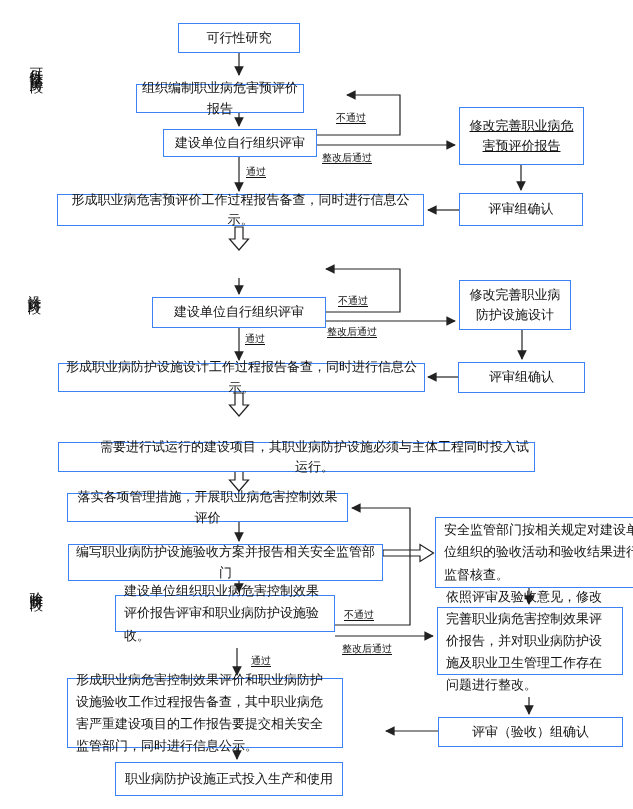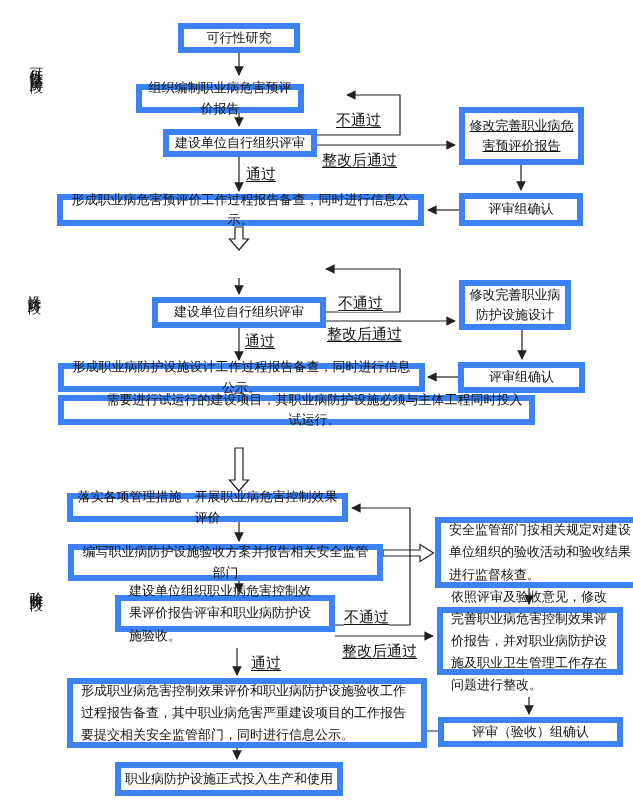--- a/index.html
+++ b/index.html
@@ -8,39 +8,39 @@
     width:633px;height:809px;
     background:#ffffff;
     font-family:"DejaVu Sans","Liberation Sans",sans-serif;
     color:#111111;
     overflow:hidden;
   }
   svg.edges{position:absolute;left:0;top:0;width:633px;height:809px;}
   .node{
     position:absolute;
     box-sizing:border-box;
-    border:6px solid #3b82f6;
+    border:1px solid #3b82f6;
     background:#ffffff;
     display:flex;
     align-items:center;
     justify-content:center;
     text-align:center;
     font-size:13px;
     line-height:1.55;
     padding:1px 4px;
   }
   .node.multiline{
     justify-content:flex-start;
     text-align:left;
     padding:2px 8px;
     line-height:1.7;
   }
   .elabel{
     position:absolute;
-    font-size:15px;
+    font-size:10px;
     text-decoration:underline;
     text-underline-offset:2px;
     white-space:nowrap;
     color:#111111;
     background:#ffffff;
     line-height:1.1;
   }
   .vlabel{
     position:absolute;
     writing-mode:vertical-rl;
@@ -99,28 +99,28 @@
 
   <div class="node" style="left:178px;top:23px;width:122px;height:30px;">可行性研究</div>
   <div class="node" style="left:136px;top:84px;width:168px;height:29px;text-align:center;">组织编制职业病危害预评价报告</div>
   <div class="node" style="left:163px;top:129px;width:154px;height:28px;">建设单位自行组织评审</div>
   <div class="node" style="left:57px;top:194px;width:367px;height:32px;">形成职业病危害预评价工作过程报告备查，同时进行信息公示。</div>
   <div class="node" style="left:459px;top:107px;width:125px;height:58px;text-decoration:underline;">修改完善职业病危害预评价报告</div>
   <div class="node" style="left:459px;top:193px;width:124px;height:33px;">评审组确认</div>
 
   <div class="node" style="left:152px;top:297px;width:174px;height:31px;">建设单位自行组织评审</div>
   <div class="node" style="left:58px;top:363px;width:367px;height:29px;">形成职业病防护设施设计工作过程报告备查，同时进行信息公示。</div>
-  <div class="node" style="left:58px;top:395px;width:477px;height:30px;padding-left:40px;">需要进行试运行的建设项目，其职业病防护设施必须与主体工程同时投入试运行。</div>
+  <div class="node" style="left:58px;top:442px;width:477px;height:30px;padding-left:40px;">需要进行试运行的建设项目，其职业病防护设施必须与主体工程同时投入试运行。</div>
   <div class="node" style="left:459px;top:280px;width:112px;height:50px;">修改完善职业病防护设施设计</div>
   <div class="node" style="left:458px;top:362px;width:127px;height:31px;">评审组确认</div>
 
   <div class="node" style="left:67px;top:493px;width:281px;height:29px;">落实各项管理措施，开展职业病危害控制效果评价</div>
   <div class="node" style="left:68px;top:544px;width:315px;height:37px;">编写职业病防护设施验收方案并报告相关安全监管部门</div>
   <div class="node multiline" style="left:115px;top:595px;width:220px;height:37px;">建设单位组织职业病危害控制效果评价报告评审和职业病防护设施验收。</div>
-  <div class="node multiline" style="left:67px;top:678px;width:360px;height:70px;">形成职业病危害控制效果评价和职业病防护设施验收工作过程报告备查，其中职业病危害严重建设项目的工作报告要提交相关安全监管部门，同时进行信息公示。</div>
+  <div class="node multiline" style="left:67px;top:678px;width:276px;height:70px;">形成职业病危害控制效果评价和职业病防护设施验收工作过程报告备查，其中职业病危害严重建设项目的工作报告要提交相关安全监管部门，同时进行信息公示。</div>
   <div class="node" style="left:115px;top:762px;width:228px;height:34px;">职业病防护设施正式投入生产和使用</div>
   <div class="node multiline" style="left:435px;top:517px;width:220px;height:71px;">安全监管部门按相关规定对建设单位组织的验收活动和验收结果进行监督核查。</div>
   <div class="node multiline" style="left:437px;top:607px;width:186px;height:68px;">依照评审及验收意见，修改完善职业病危害控制效果评价报告，并对职业病防护设施及职业卫生管理工作存在问题进行整改。</div>
   <div class="node" style="left:438px;top:717px;width:185px;height:30px;">评审（验收）组确认</div>
 
   <div class="elabel" style="left:336px;top:112px;">不通过</div>
   <div class="elabel" style="left:322px;top:152px;">整改后通过</div>
   <div class="elabel" style="left:246px;top:166px;">通过</div>
 
   <div class="elabel" style="left:338px;top:295px;">不通过</div>

